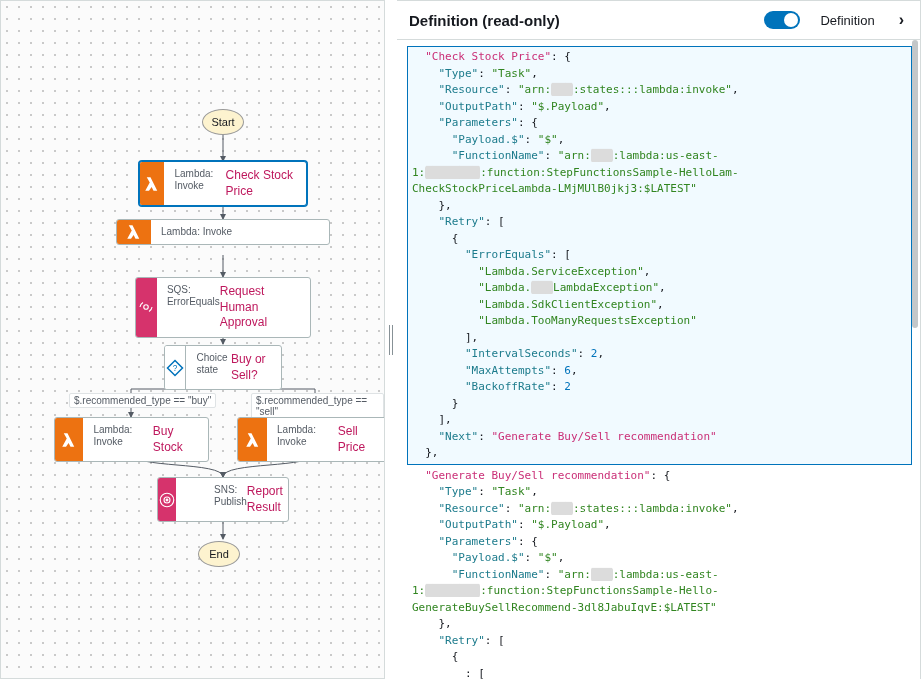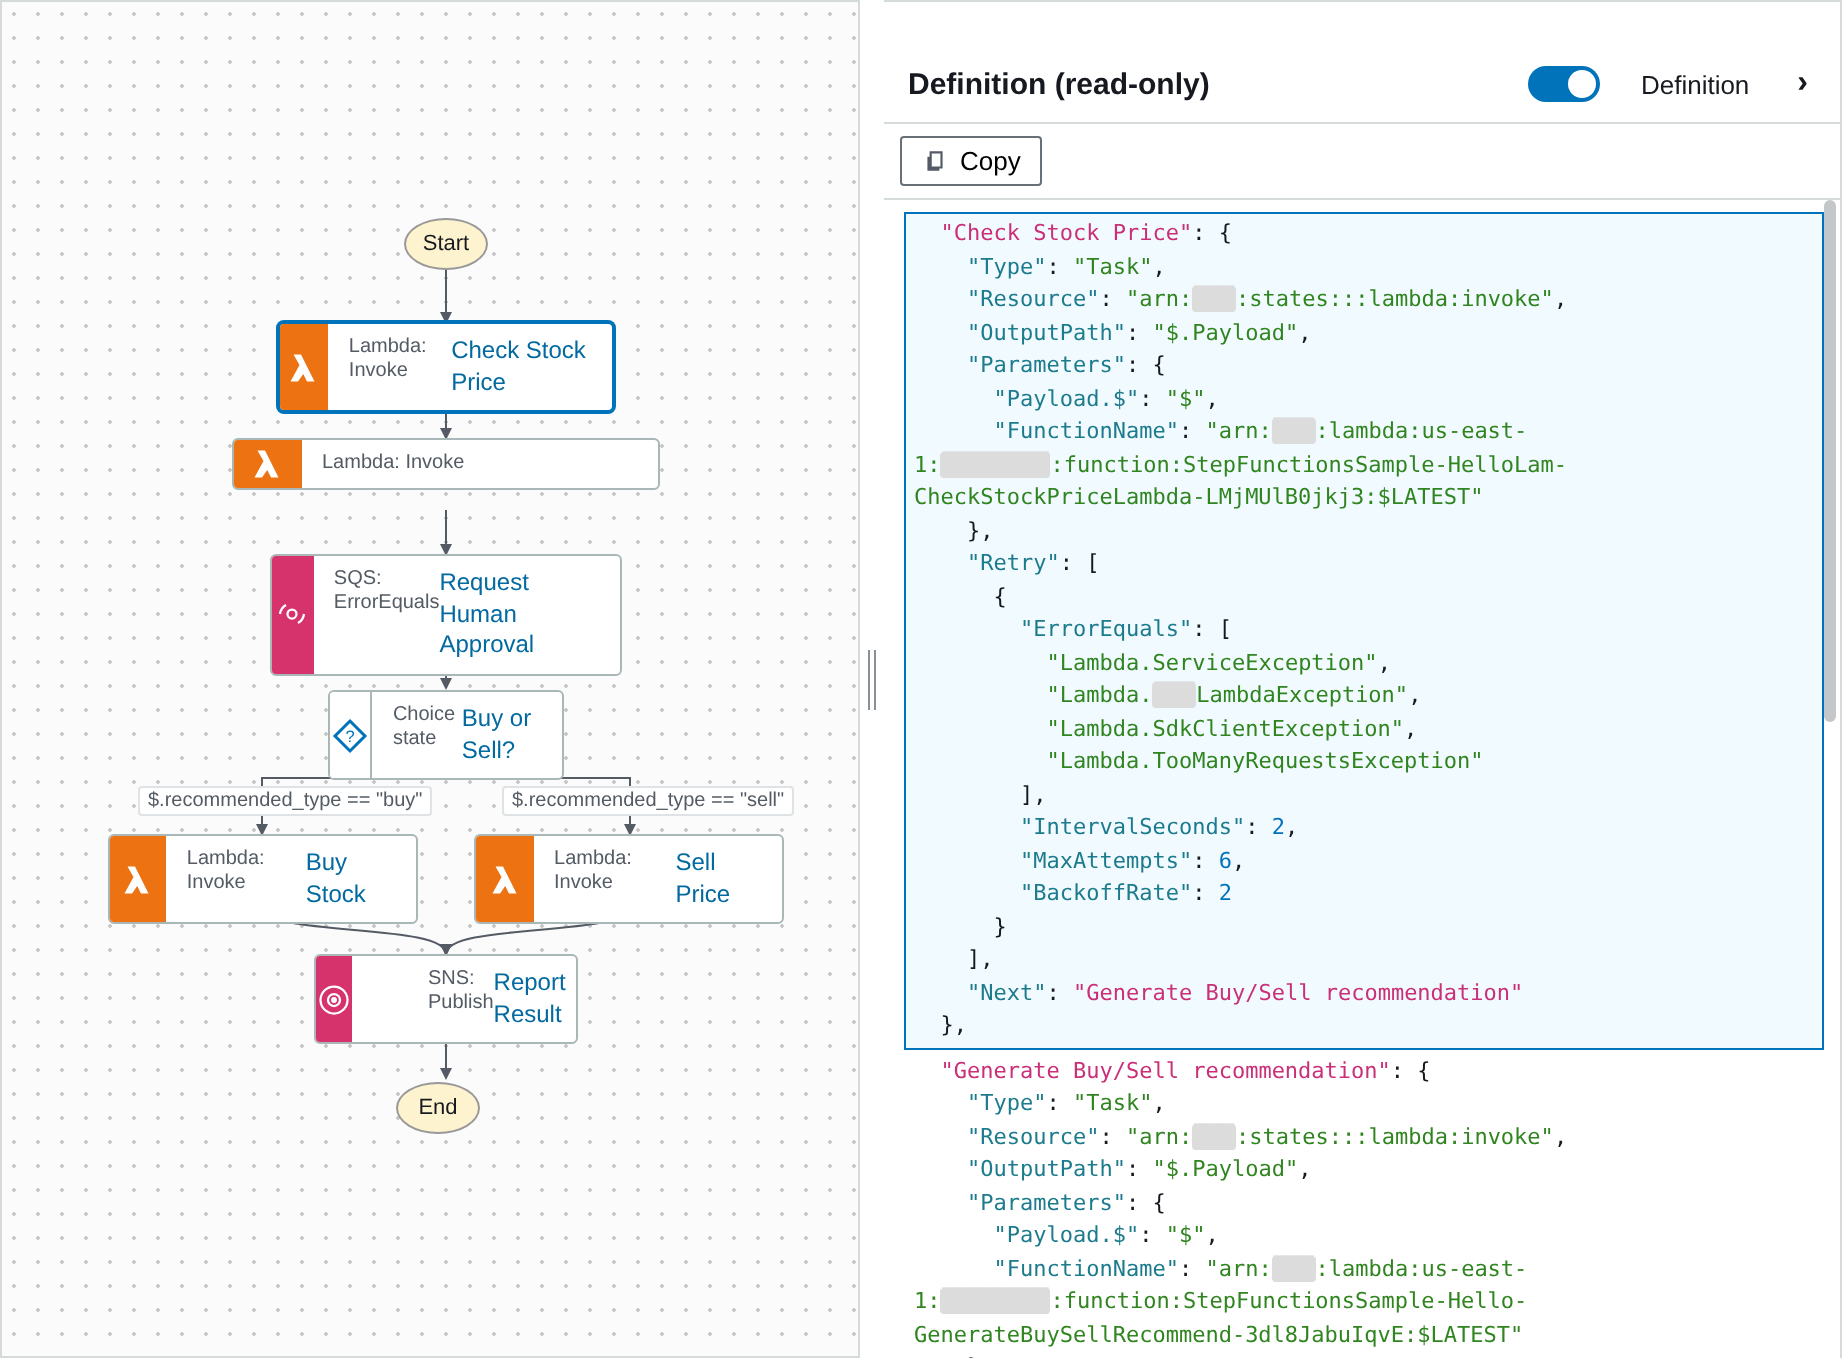--- a/index.html
+++ b/index.html
@@ -8,21 +8,21 @@
   font-size: 12px;
   color: #16191f;
   background: #fff;
   width: 921px;
   height: 679px;
   overflow: hidden;
   display: flex;
 }
 
 .canvas {
-  width: 430px;
+  width: 385px;
   height: 679px;
   border: 1px solid #d5dbdb;
   position: relative;
   background-color: #fbfbfb;
   background-image: radial-gradient(circle, #c9c9c9 1px, transparent 1px);
   background-size: 12px 12px;
   overflow: hidden;
 }
 .svg-layer { position: absolute; top:0; left:0; width:100%; height:100%; pointer-events:none; }
 
@@ -48,21 +48,21 @@
 .step .iconbox {
   width:34px;
   display:flex; align-items:center; justify-content:center;
   color:#fff;
 }
 .iconbox.orange { background:#ed7211; }
 .iconbox.pink { background:#d6336c; }
 .iconbox.choice { background:#fff; color:#0073bb; border-right:1px solid #aab7b8; }
 .step .labels { padding:6px 10px; display:flex; flex-direction:row; justify-content:center; }
 .step .labels .head { font-size:10px; color:#545b64; line-height:1.2; }
-.step .labels .title { font-size:12px; font-weight: normal; color:#0369a1; line-height:1.3; }
+.step .labels .title { font-size:12px; font-weight: normal; color:#be185d; line-height:1.3; }
 
 .edge-label {
   position:absolute;
   font-size:10px;
   color:#545b64;
   background:#fff;
   border:1px solid #dfe3e5;
   padding:1px 4px;
   border-radius:2px;
 }
@@ -85,21 +85,20 @@
   flex:1;
   display:flex; flex-direction:column;
   border-top:1px solid #d5dbdb;
   border-right:1px solid #d5dbdb;
   position:relative;
 }
 .right-header {
   display:flex; align-items:center; justify-content:space-between;
   padding:10px 12px;
   border-bottom:1px solid #d5dbdb;
-  margin-top:22px;
 }
 .right-header .title { font-weight:bold; font-size:15px; }
 .toggle-wrap { display:flex; align-items:center; gap:20px; }
 .toggle {
   width:36px; height:18px;
   background:#0073bb;
   border-radius:9px;
   position:relative;
 }
 .toggle::after {
@@ -299,28 +298,20 @@
 <div class="right">
   <div class="right-header">
     <span class="title">Definition (read-only)</span>
     <div class="toggle-wrap">
       <div class="toggle"></div>
       <span class="toggle-label">Definition</span>
       <span class="chev">›</span>
     </div>
   </div>
 
-  <div class="toolbar">
-    <button class="copy-btn">
-      <svg class="copy-icon" viewBox="0 0 24 24">
-          <path fill="none" stroke="#545b64" stroke-width="2" d="M8 4h10v14H8zM6 8v12h10"></path>
-        </svg>
-      <span>Copy</span>
-    </button>
-  </div>
 
   <div class="code-area">
     <div class="scrollbar-fake"></div>
 
     <div class="code-block selected" id="codeA">  <span class="k-name">"Check Stock Price"</span>: {
     <span class="k-key">"Type"</span>: <span class="k-str">"Task"</span>,
     <span class="k-key">"Resource"</span>: <span class="k-str">"arn:<span class="masked">███</span>:states:::lambda:invoke"</span>,
     <span class="k-key">"OutputPath"</span>: <span class="k-str">"$.Payload"</span>,
     <span class="k-key">"Parameters"</span>: {
       <span class="k-key">"Payload.$"</span>: <span class="k-str">"$"</span>,

